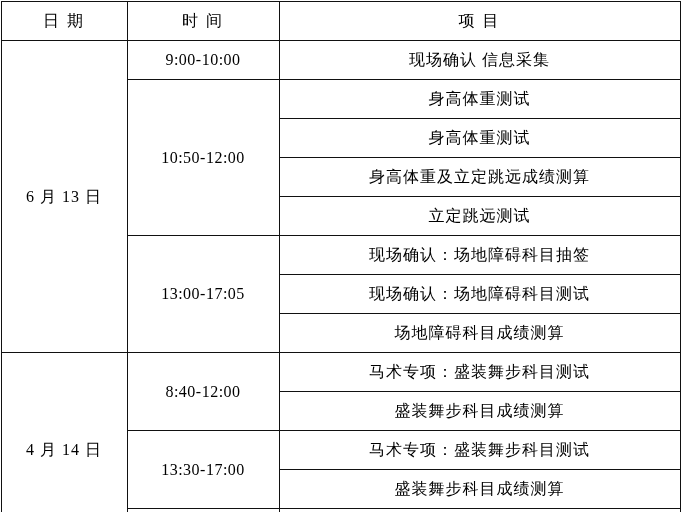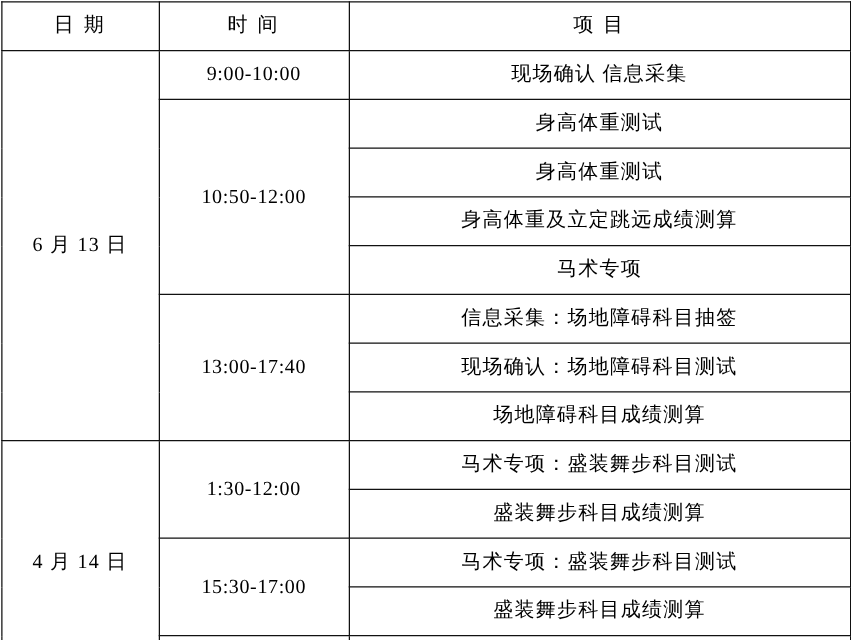--- a/index.html
+++ b/index.html
@@ -90,42 +90,42 @@
           <td class="time-cell" rowspan="4">10:50-12:00</td>
           <td class="item-cell">身高体重测试</td>
         </tr>
         <tr>
           <td class="item-cell">身高体重测试</td>
         </tr>
         <tr>
           <td class="item-cell">身高体重及立定跳远成绩测算</td>
         </tr>
         <tr>
-          <td class="item-cell">马术专项</td>
+          <td class="item-cell">立定跳远测试</td>
         </tr>
         <tr>
-          <td class="time-cell" rowspan="3">13:00-17:40</td>
-          <td class="item-cell">信息采集：场地障碍科目抽签</td>
+          <td class="time-cell" rowspan="3">13:00-17:05</td>
+          <td class="item-cell">现场确认：场地障碍科目抽签</td>
         </tr>
         <tr>
           <td class="item-cell">现场确认：场地障碍科目测试</td>
         </tr>
         <tr>
           <td class="item-cell">场地障碍科目成绩测算</td>
         </tr>
         <tr>
           <td class="date-cell" rowspan="5">4 月 14 日</td>
-          <td class="time-cell" rowspan="2">1:30-12:00</td>
+          <td class="time-cell" rowspan="2">8:40-12:00</td>
           <td class="item-cell">马术专项：盛装舞步科目测试</td>
         </tr>
         <tr>
           <td class="item-cell">盛装舞步科目成绩测算</td>
         </tr>
         <tr>
-          <td class="time-cell" rowspan="2">15:30-17:00</td>
+          <td class="time-cell" rowspan="2">13:30-17:00</td>
           <td class="item-cell">马术专项：盛装舞步科目测试</td>
         </tr>
         <tr>
           <td class="item-cell">盛装舞步科目成绩测算</td>
         </tr>
         <tr>
           <td class="time-cell" rowspan="1">17:00-17:30</td>
           <td class="item-cell">考试结束，成绩汇总</td>
         </tr>
       </tbody>

